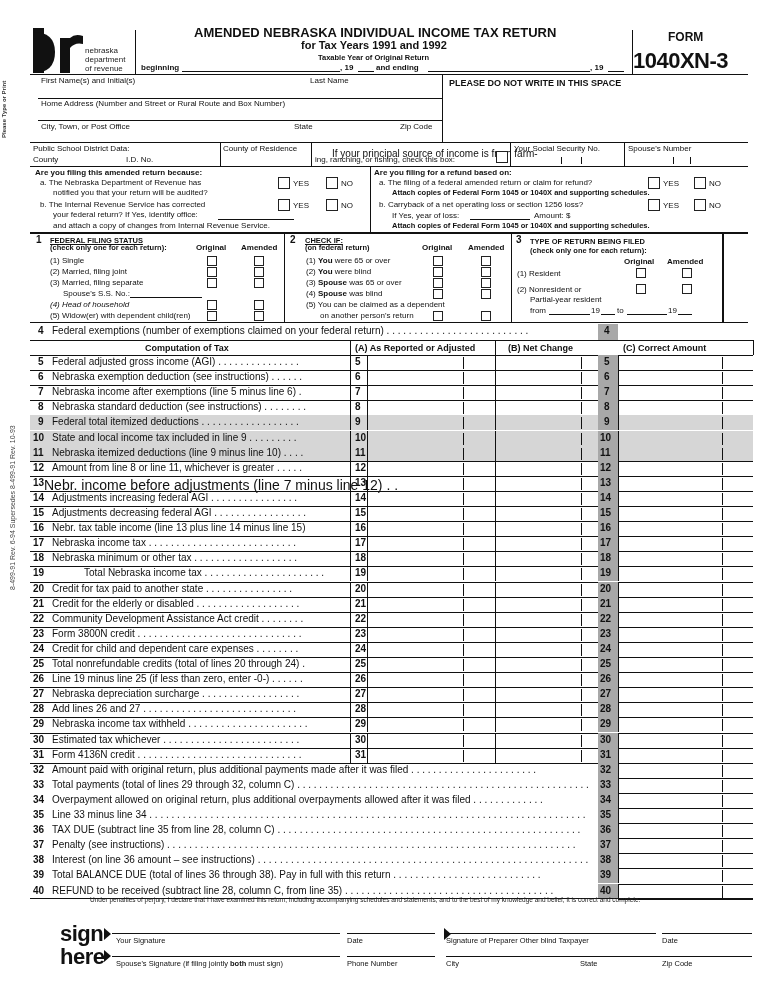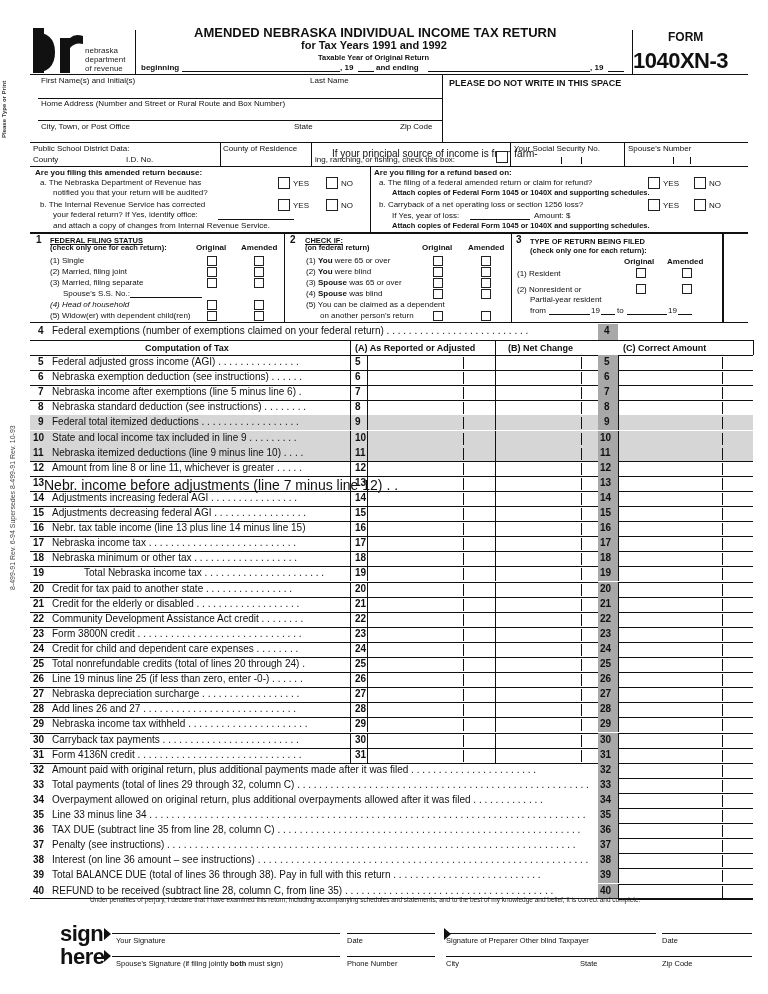--- a/index.html
+++ b/index.html
@@ -699,21 +699,21 @@
     <div class="hl" style="left:30px;top:732.5px;width:723px;"></div>
     <div class="vl" style="left:350px;top:717.4px;height:15.1px;"></div>
     <div class="vl" style="left:367px;top:717.4px;height:15.1px;"></div>
     <div class="vl" style="left:463px;top:719.4px;height:12.1px;"></div>
     <div class="vl" style="left:495px;top:717.4px;height:15.1px;"></div>
     <div class="vl" style="left:581px;top:719.4px;height:12.1px;"></div>
     <div class="vl" style="left:618px;top:717.4px;height:15.1px;"></div>
     <div class="vl" style="left:722px;top:719.4px;height:12.1px;"></div>
     <div class="abs " style="left:30px;top:732.5px;width:723px;height:15.1px;">
       <div class="t b" style="left:3px;top:1px;font-size:10px;">30</div>
-      <div class="t" style="left:22px;top:1px;font-size:10px;">Carryback tax payments  . . . . . . . . . . . . . . . . . . . . . . . . .</div>
+      <div class="t" style="left:22px;top:1px;font-size:10px;">Estimated tax whichever  . . . . . . . . . . . . . . . . . . . . . . . . .</div>
     </div>
     <div class="t b" style="left:355px;top:733.5px;font-size:10px;">30</div>
     <div class="abs" style="left:368px;top:732.5px;width:126px;height:15.1px;"></div>
     <div class="abs" style="left:496px;top:732.5px;width:102px;height:15.1px;"></div>
     <div class="gray-cell" style="left:598px;top:732.5px;width:20px;height:15.1px;">
       <div class="t b" style="left:2px;top:1px;font-size:10px;">30</div>
     </div>
     <div class="abs" style="left:618px;top:732.5px;width:135px;height:15.1px;"></div>
     <div class="hl" style="left:30px;top:747.6px;width:723px;"></div>
     <div class="vl" style="left:350px;top:732.5px;height:15.1px;"></div>

